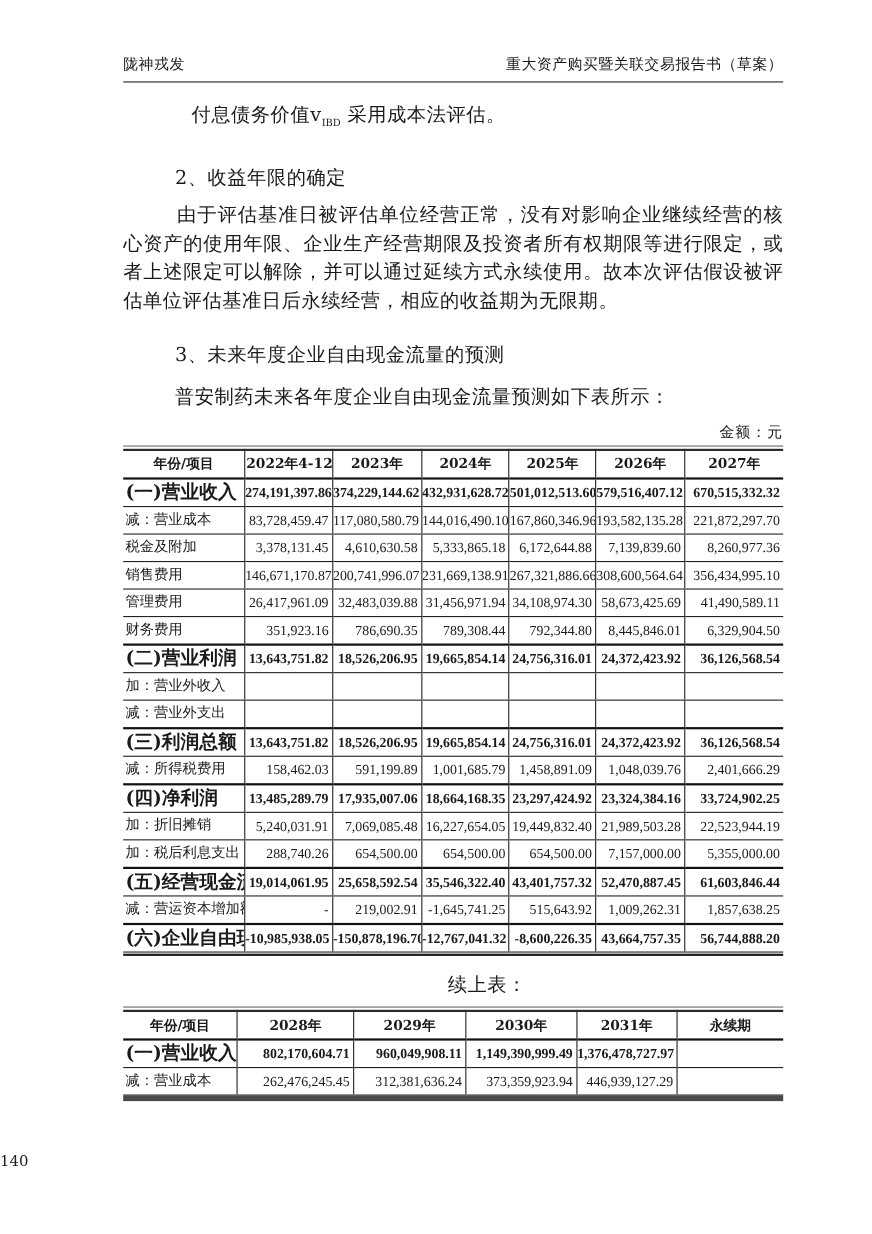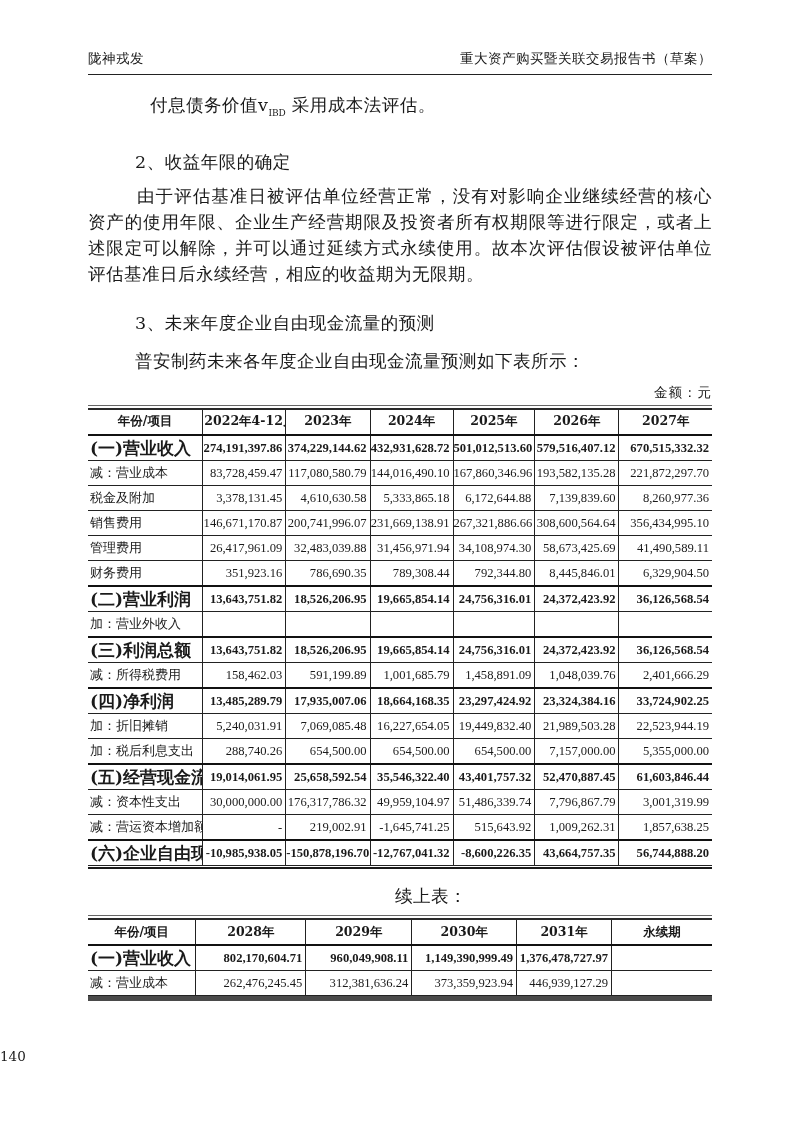--- a/index.html
+++ b/index.html
@@ -1,19 +1,20 @@
 <!DOCTYPE html>
 <html><head>
 <meta charset="utf-8">
 <style>
   html,body { margin:0; padding:0; background:#ffffff; }
   .page {
     width:793px; height:1122px; background:#ffffff; position:relative;
     overflow:hidden; color:#1a1a1a; box-sizing:border-box;
     font-family:"DejaVu Serif","Liberation Serif",serif;
+    padding-left:24px;
   }
   .page-header {
     margin:50px 81px 0 88px;
     display:flex; justify-content:space-between; align-items:flex-end;
     font-size:13.5px; letter-spacing:0.5px;
     border-bottom:1.5px solid #222; padding-bottom:6px;
   }
   .content { margin:0 81px 0 88px; }
 
   .line1 { margin:18px 0 0 0; padding-left:62px; font-size:17.5px; line-height:25px; letter-spacing:0.5px; }
@@ -168,20 +169,29 @@
             </tr>
             <tr>
               <td class="label">加：营业外收入</td>
               <td class="num"></td>
               <td class="num"></td>
               <td class="num"></td>
               <td class="num"></td>
               <td class="num"></td>
               <td class="num"></td>
             </tr>
+            <tr>
+              <td class="label">减：营业外支出</td>
+              <td class="num"></td>
+              <td class="num"></td>
+              <td class="num"></td>
+              <td class="num"></td>
+              <td class="num"></td>
+              <td class="num"></td>
+            </tr>
             <tr class="total">
               <td class="label">(三)利润总额</td>
               <td class="num">13,643,751.82</td>
               <td class="num">18,526,206.95</td>
               <td class="num">19,665,854.14</td>
               <td class="num">24,756,316.01</td>
               <td class="num">24,372,423.92</td>
               <td class="num">36,126,568.54</td>
             </tr>
             <tr>
@@ -221,29 +231,20 @@
               <td class="num">5,355,000.00</td>
             </tr>
             <tr class="total">
               <td class="label">(五)经营现金流</td>
               <td class="num">19,014,061.95</td>
               <td class="num">25,658,592.54</td>
               <td class="num">35,546,322.40</td>
               <td class="num">43,401,757.32</td>
               <td class="num">52,470,887.45</td>
               <td class="num">61,603,846.44</td>
-            </tr>
-            <tr>
-              <td class="label">减：资本性支出</td>
-              <td class="num">30,000,000.00</td>
-              <td class="num">176,317,786.32</td>
-              <td class="num">49,959,104.97</td>
-              <td class="num">51,486,339.74</td>
-              <td class="num">7,796,867.79</td>
-              <td class="num">3,001,319.99</td>
             </tr>
             <tr>
               <td class="label">减：营运资本增加额</td>
               <td class="num">-</td>
               <td class="num">219,002.91</td>
               <td class="num">-1,645,741.25</td>
               <td class="num">515,643.92</td>
               <td class="num">1,009,262.31</td>
               <td class="num">1,857,638.25</td>
             </tr>

